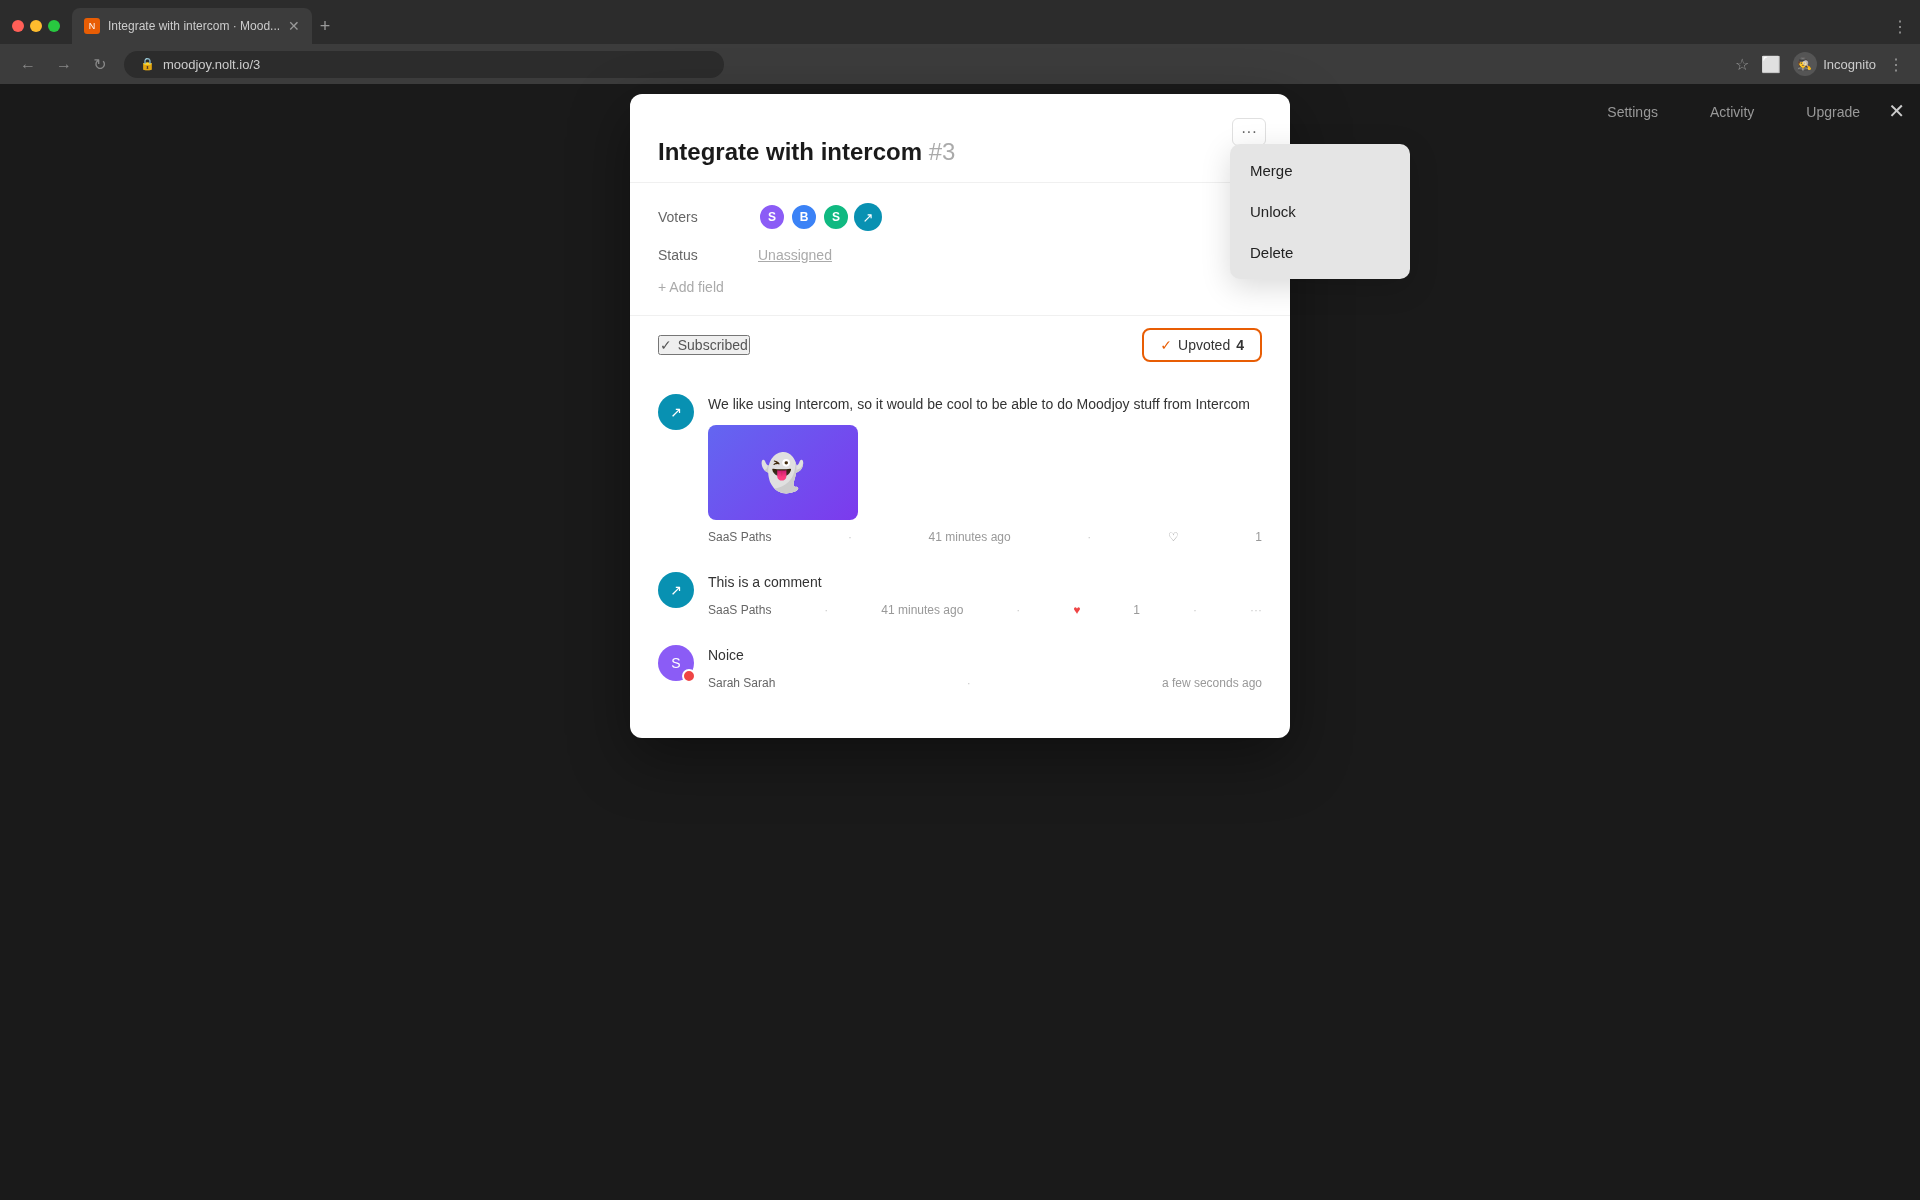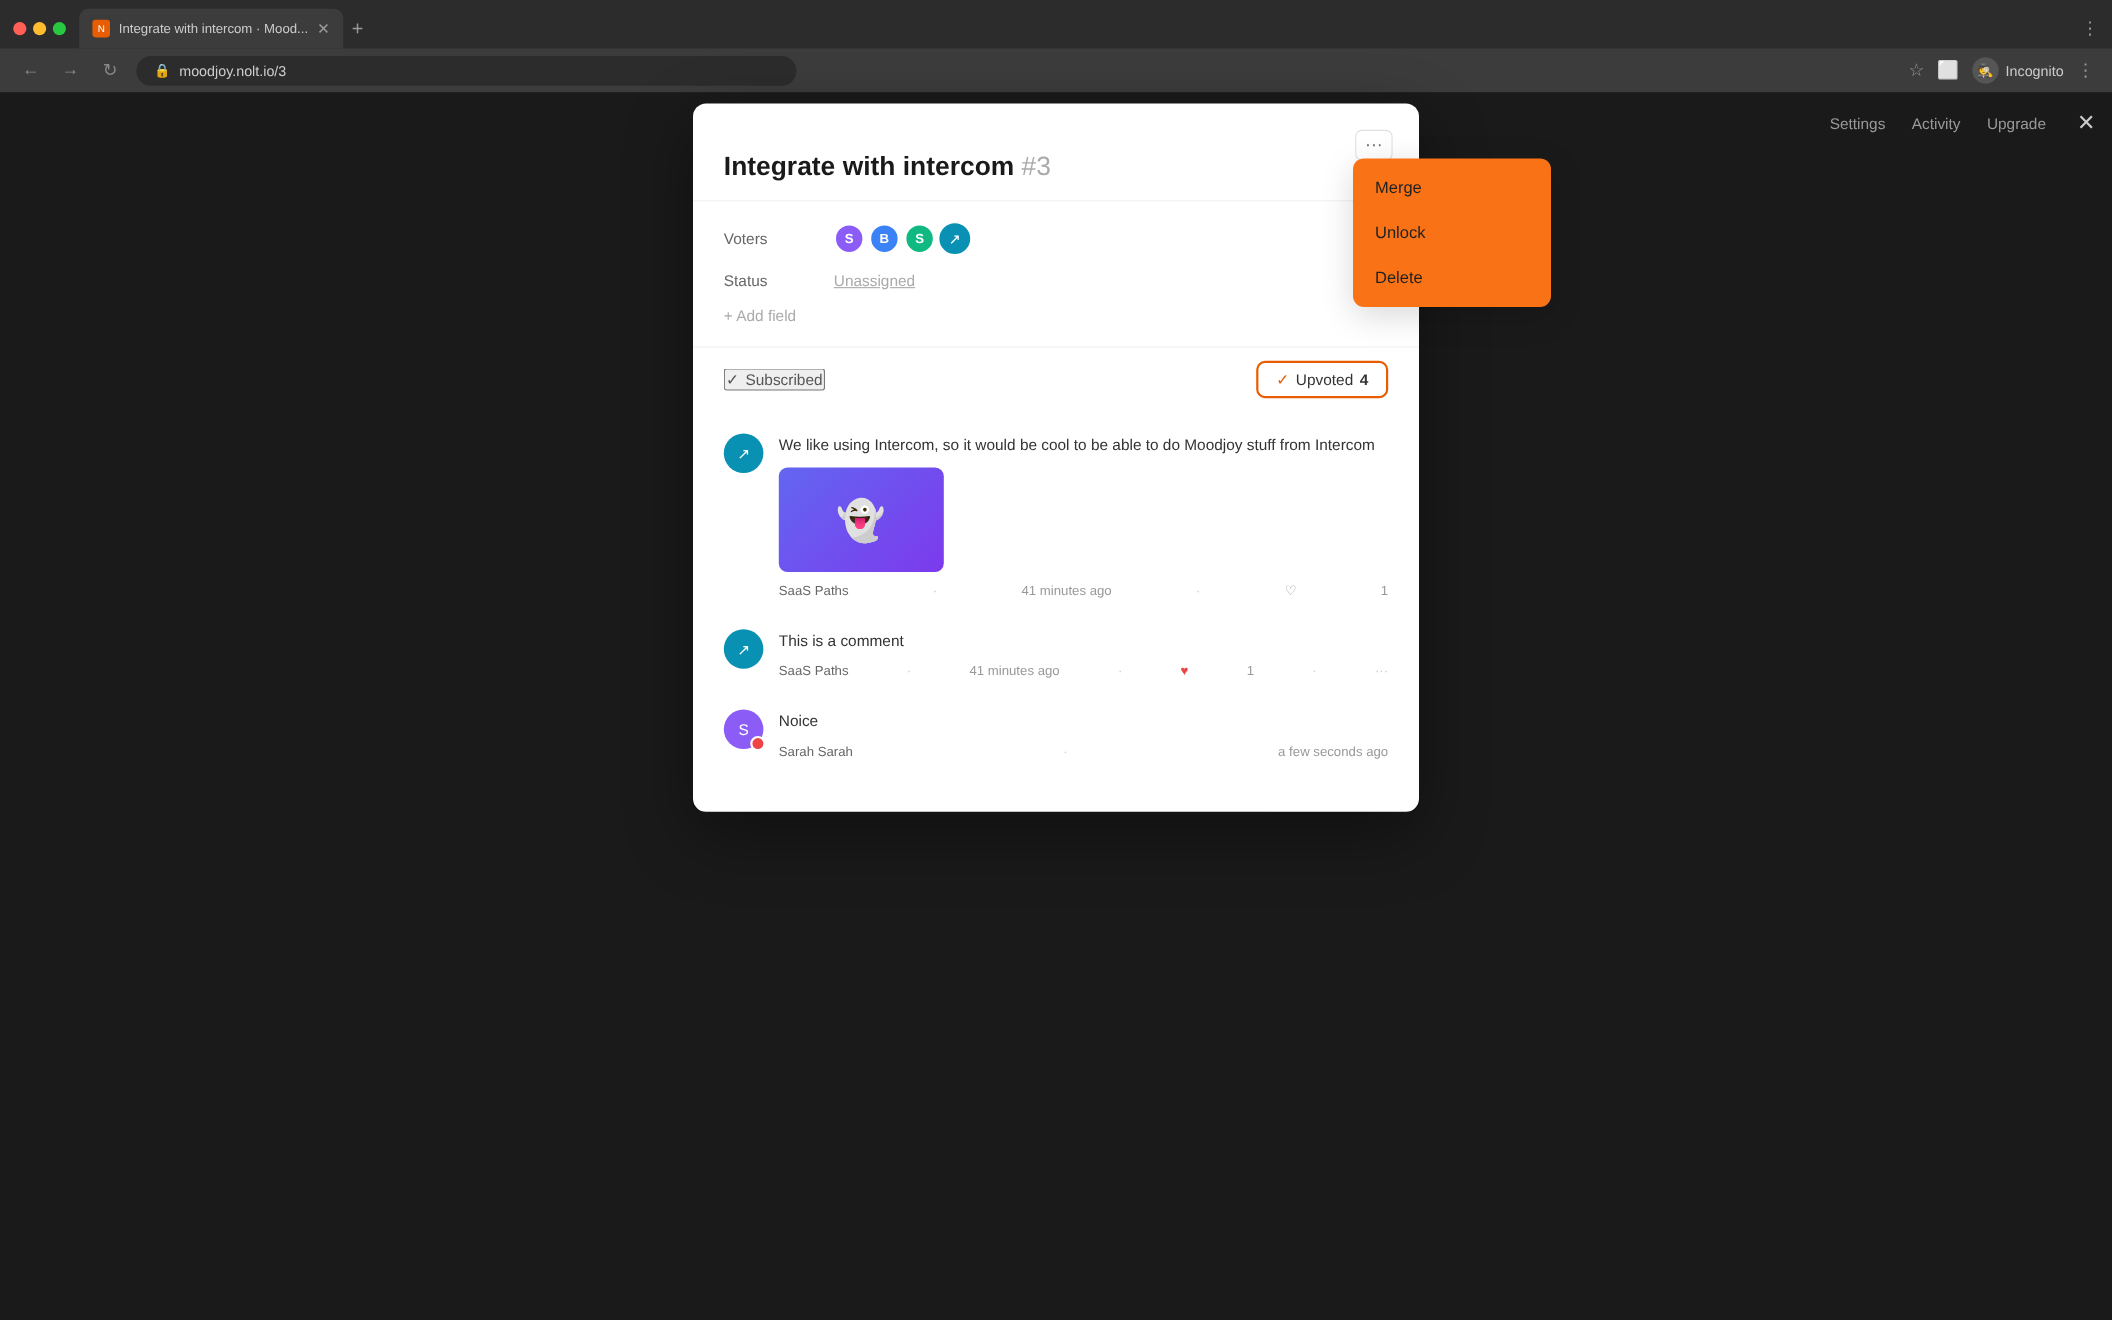--- a/index.html
+++ b/index.html
@@ -147,20 +147,21 @@
       top: 20px;
       right: 60px;
       display: flex;
       align-items: center;
       gap: 24px;
     }
     .page-control-link {
       color: #999;
       font-size: 14px;
       cursor: pointer;
+      margin-left: 28px;
     }
     .close-page-btn {
       color: #ccc;
       font-size: 20px;
       cursor: pointer;
       position: absolute;
       top: 15px;
       right: 15px;
     }
 
@@ -208,21 +209,21 @@
       cursor: pointer;
       color: #666;
       font-size: 16px;
     }
 
     
     .dropdown-menu {
       position: absolute;
       top: 50px;
       right: -120px;
-      background: #f97316;
+      background: #e5e5e5;
       border-radius: 10px;
       box-shadow: 0 8px 30px rgba(0,0,0,0.15);
       width: 180px;
       z-index: 100;
       padding: 6px 0;
     }
     .dropdown-item {
       padding: 12px 20px;
       font-size: 15px;
       color: #222;

